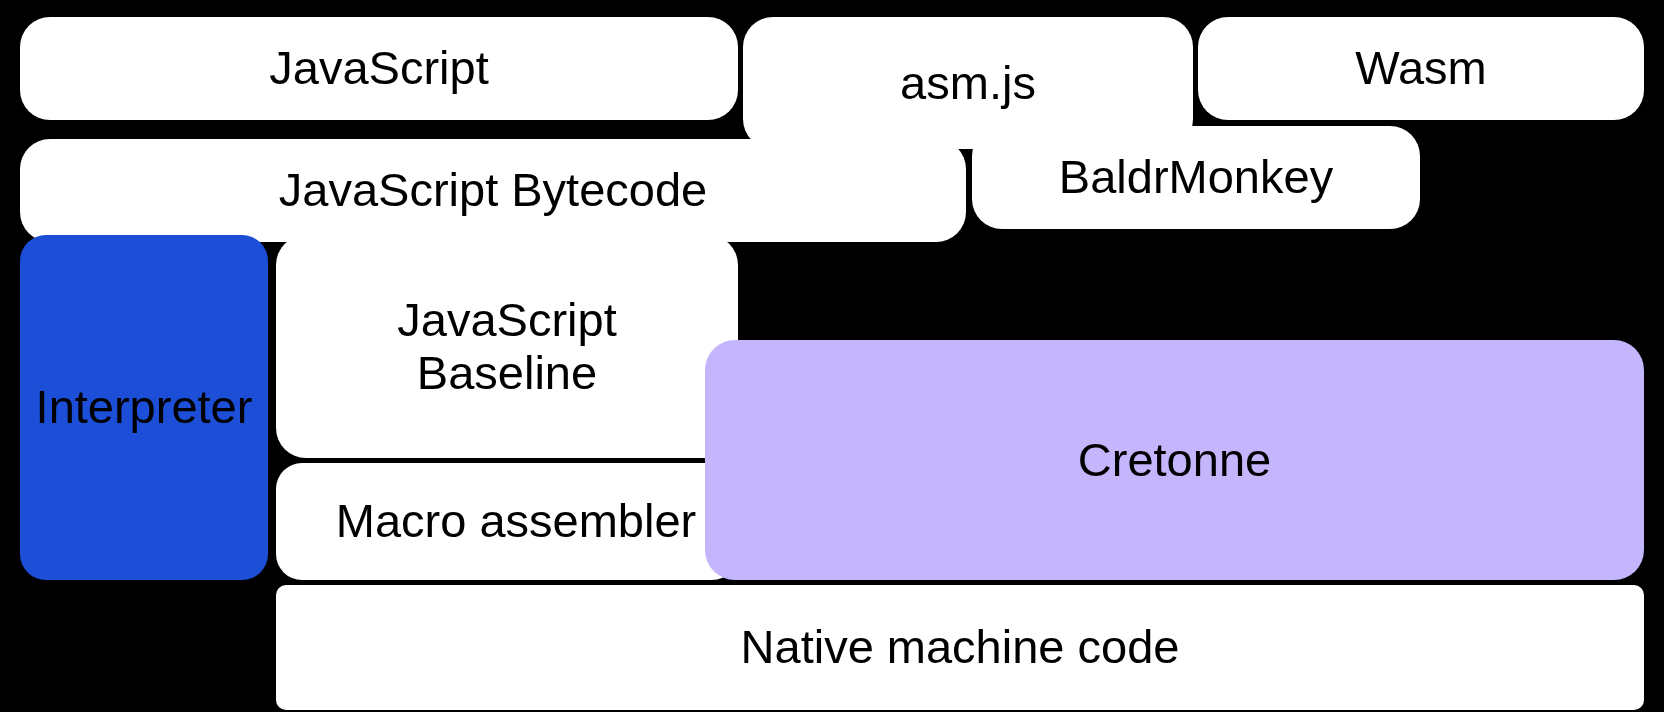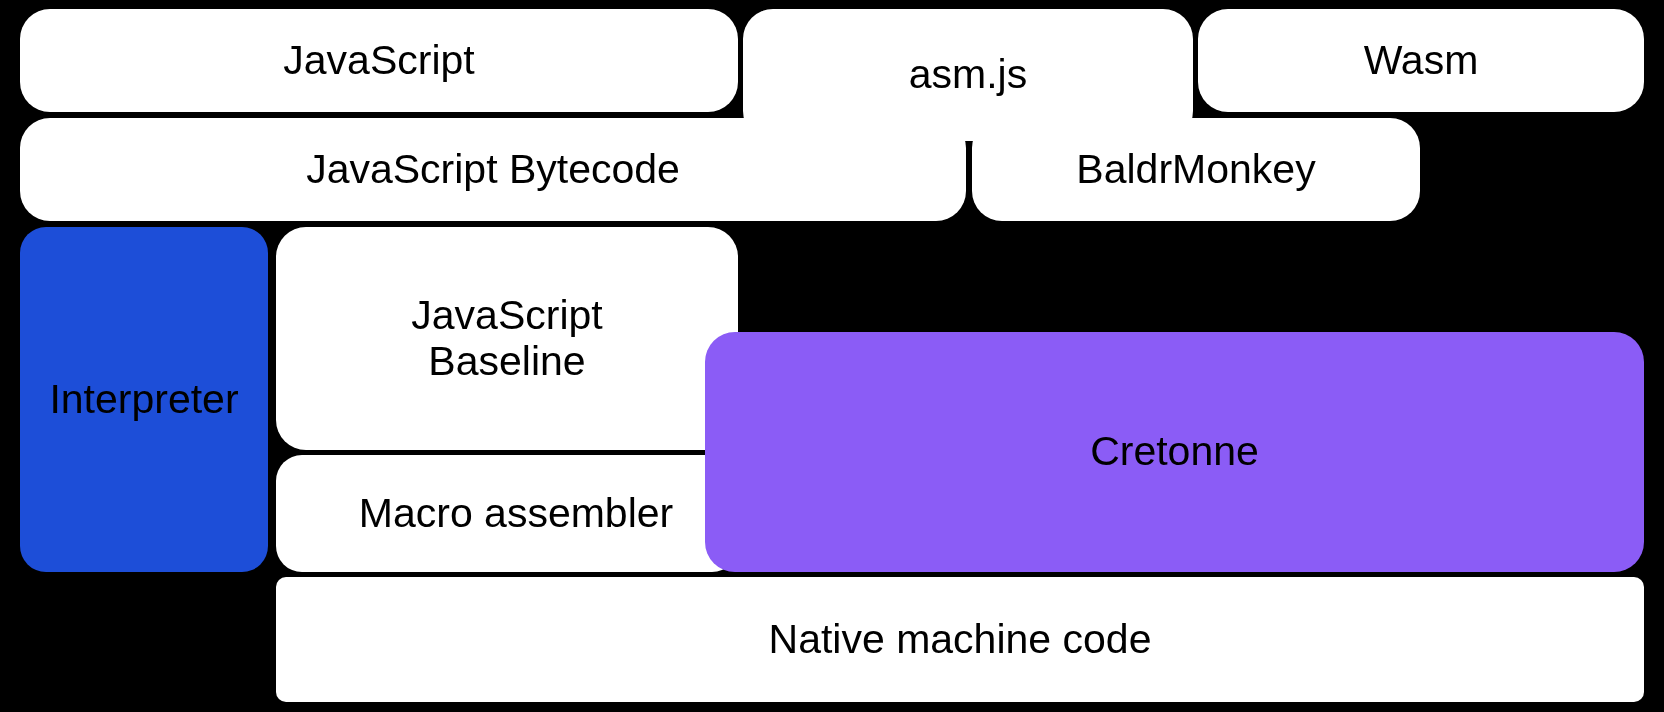--- a/index.html
+++ b/index.html
@@ -20,38 +20,39 @@
   .node {
     position: absolute;
     box-sizing: border-box;
     display: flex;
     align-items: center;
     justify-content: center;
     text-align: center;
     color: #000000;
     line-height: 1.12;
     border-radius: 30px;
-    font-size: 41px;
+    font-size: 47px;
     font-weight: 400;
     letter-spacing: 0px;
     white-space: pre-line;
     user-select: none;
+    margin-top: 8px;
   }
   .node.fill-white   { background: #ffffff; }
   .node.fill-grey    { background: #1d4ed8; }
   .node.fill-green   { background: #76c043; }
-  .node.fill-pink    { background: #8b5cf6; }
+  .node.fill-pink    { background: #c4b5fd; }
 
   
   #n-javascript        { left: 20px;   top: 9px;   width: 718px;  height: 103px; }
   #n-asmjs             { left: 743px;  top: 9px;   width: 450px;  height: 132px; }
   #n-wasm              { left: 1198px; top: 9px;   width: 446px;  height: 103px; }
 
   
-  #n-js-bytecode       { left: 20px;   top: 118px; width: 946px;  height: 103px; }
+  #n-js-bytecode       { left: 20px;   top: 131px; width: 946px;  height: 103px; }
   #n-baldrmonkey       { left: 972px;  top: 118px; width: 448px;  height: 103px; }
 
   
   #n-interpreter       { left: 20px;   top: 227px; width: 248px;  height: 345px; border-radius: 26px; }
   #n-js-baseline       { left: 276px;  top: 227px; width: 462px;  height: 223px; }
   #n-ion-mir           { left: 705px;  top: 227px; width: 420px;  height: 93px;  }
   #n-macro-assembler   { left: 276px;  top: 455px; width: 462px;  height: 117px; border-radius: 26px; padding-left: 18px; }
   #n-cretonne          { left: 705px;  top: 332px; width: 939px;  height: 240px; }
 
   

